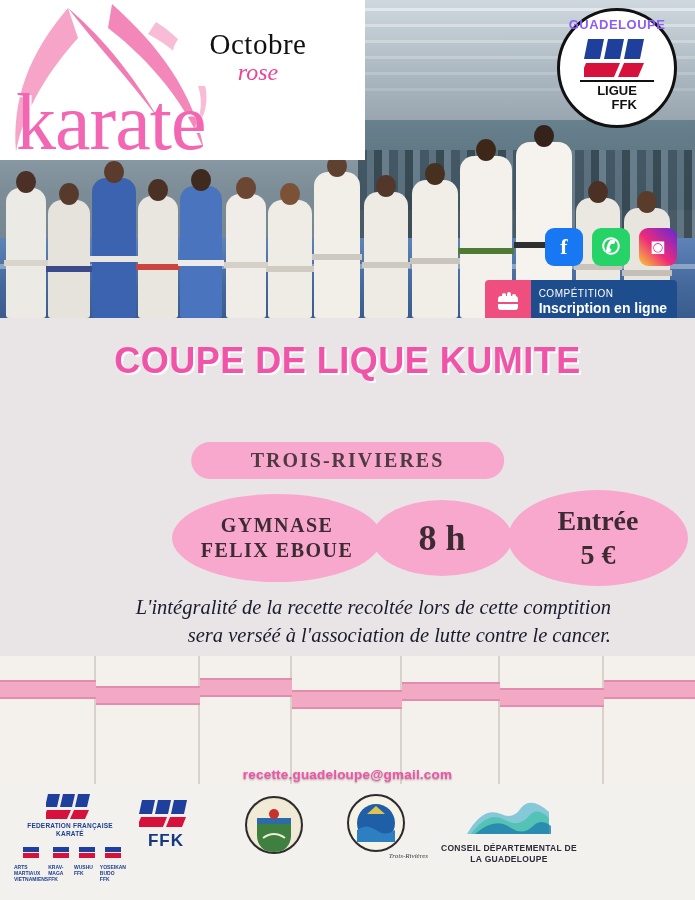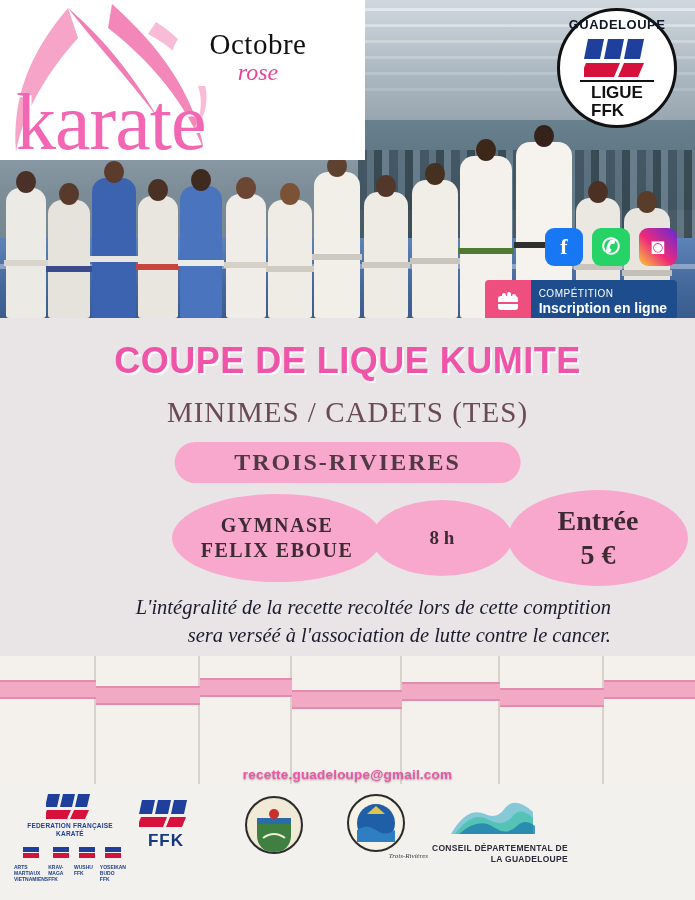--- a/index.html
+++ b/index.html
@@ -105,25 +105,25 @@
 
   
   .lg-logo {
     position: absolute; right: 18px; top: 8px;
     width: 120px; height: 120px; border-radius: 50%;
     background: #ffffff; border: 3px solid #111;
     display: flex; flex-direction: column; align-items: center; justify-content: flex-start;
     padding-top: 6px;
   }
   .lg-logo .lg-top {
-    font-size: 13px; font-weight: bold; color: #0f172a; letter-spacing: .5px;
+    font-size: 13px; font-weight: bold; color: #8b5cf6; letter-spacing: .5px;
   }
   .lg-logo .lg-flag { margin-top: 3px; }
   .lg-logo .lg-bottom {
-    font-size: 17px; font-weight: bold; color: #111; line-height: 1.05; text-align: left;
+    font-size: 13px; font-weight: bold; color: #111; line-height: 1.05; text-align: right;
   }
   .lg-logo .lg-bottom span { display: block; }
   .lg-rule { width: 74px; height: 2px; background: #111; margin: 1px 0 2px; }
 
   
   .social {
     position: absolute; right: 18px; top: 228px;
     display: flex; gap: 9px;
   }
   .soc {
@@ -169,21 +169,21 @@
     position: absolute; left: 0; top: 78px; width: 695px;
     text-align: center;
     font-family: "Liberation Serif", serif;
     font-size: 29px; color: #6b4a56; letter-spacing: 1px;
   }
   .place-pill {
     position: absolute; left: 50%; transform: translateX(-50%); top: 124px;
     background: #f9a8cd; border-radius: 30px;
     padding: 7px 60px;
     font-family: "Liberation Serif", serif;
-    font-size: 24px; font-weight: bold; color: #4f3a44; letter-spacing: 2px;
+    font-size: 20px; font-weight: bold; color: #4f3a44; letter-spacing: 2px;
   }
   .info-row {
     position: absolute; left: 0; top: 172px; width: 695px; height: 96px;
   }
   .oval {
     position: absolute;
     background: #f9a8cd;
     border-radius: 50%;
     display: flex; flex-direction: column; align-items: center; justify-content: center;
     text-align: center;
@@ -194,21 +194,21 @@
     font-family: "Liberation Serif", serif; font-weight: bold;
     font-size: 25px; letter-spacing: 1px; line-height: 1.12;
   }
   .oval.venue { left: 172px; top: 4px; width: 210px; height: 88px; }
   .oval.venue .l {
     font-family: "Liberation Serif", serif; font-weight: bold;
     font-size: 20px; letter-spacing: 1.5px; line-height: 1.25;
   }
   .oval.hour { left: 372px; top: 10px; width: 140px; height: 76px; }
   .oval.hour .l {
-    font-family: "Liberation Serif", serif; font-weight: bold; font-size: 19px;
+    font-family: "Liberation Serif", serif; font-weight: bold; font-size: 36px;
   }
   .oval.price { left: 508px; top: 0; width: 180px; height: 96px; }
   .oval.price .l {
     font-family: "Liberation Serif", serif; font-weight: bold;
     font-size: 28px; line-height: 1.2;
   }
   .note {
     position: absolute; left: 0; top: 276px; width: 611px;
     text-align: right;
     font-family: "Liberation Serif", serif;
@@ -257,21 +257,21 @@
   .sub-discip div { width: 33%; }
   .sub-discip .t {
     font-size: 5px; font-weight: bold; color: #1d3f8f; line-height: 1.2; margin-top: 2px;
   }
 
   .sp-ffk { left: 120px; top: 14px; width: 92px; }
   .sp-ffk .name { font-size: 17px; font-weight: bold; color: #15387f; letter-spacing: 1px; margin-top: 3px; }
 
   .sp-crest { left: 222px; top: 12px; width: 104px; }
   .sp-tr { left: 324px; top: 10px; width: 104px; text-align: right; }
-  .sp-cd { left: 418px; top: 10px; width: 150px; text-align: right; }
+  .sp-cd { left: 434px; top: 10px; width: 150px; }
   .sp-cd .name {
     font-size: 8.5px; font-weight: bold; color: #2b2b3a; line-height: 1.3; margin-top: 3px;
     letter-spacing: .3px;
   }
   .sp-region { left: 572px; top: 14px; width: 116px; }
   .sp-region .name { font-size: 8px; font-weight: bold; color: #1d6b3a; line-height: 1.2; margin-top: 2px; }
   .sp-region .tag { font-size: 5.5px; color: #b07a12; font-style: italic; margin-top: 2px; }
 
   .circle-logo {
     width: 58px; height: 58px; border-radius: 50%;
@@ -402,21 +402,20 @@
       </div>
       <div class="insc-txt">
         <div class="l1">COMPÉTITION</div>
         <div class="l2">Inscription en ligne</div>
       </div>
     </div>
   </div>
 
   <div class="main-area">
     <div class="title-main">COUPE DE LIQUE KUMITE</div>
-    <div class="subtitle">MINIMES / CADETS (TES)</div>
     <div class="place-pill">TROIS-RIVIERES</div>
 
     <div class="info-row">
       <div class="oval venue">
         <div class="l">GYMNASE</div>
         <div class="l">FELIX EBOUE</div>
       </div>
       <div class="oval hour">
         <div class="l">8 h</div>
       </div>

